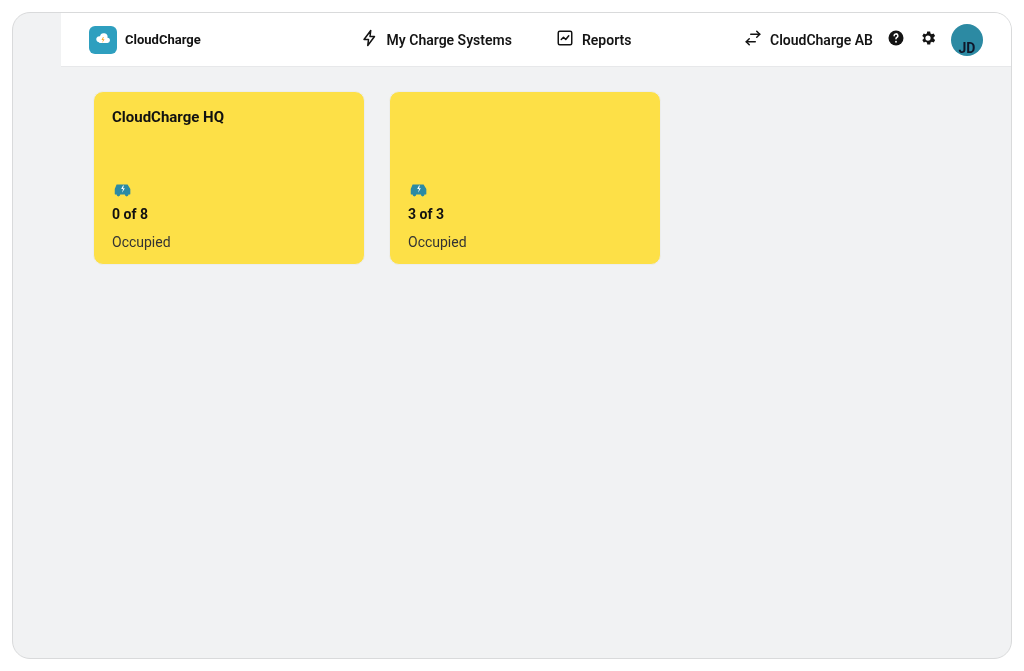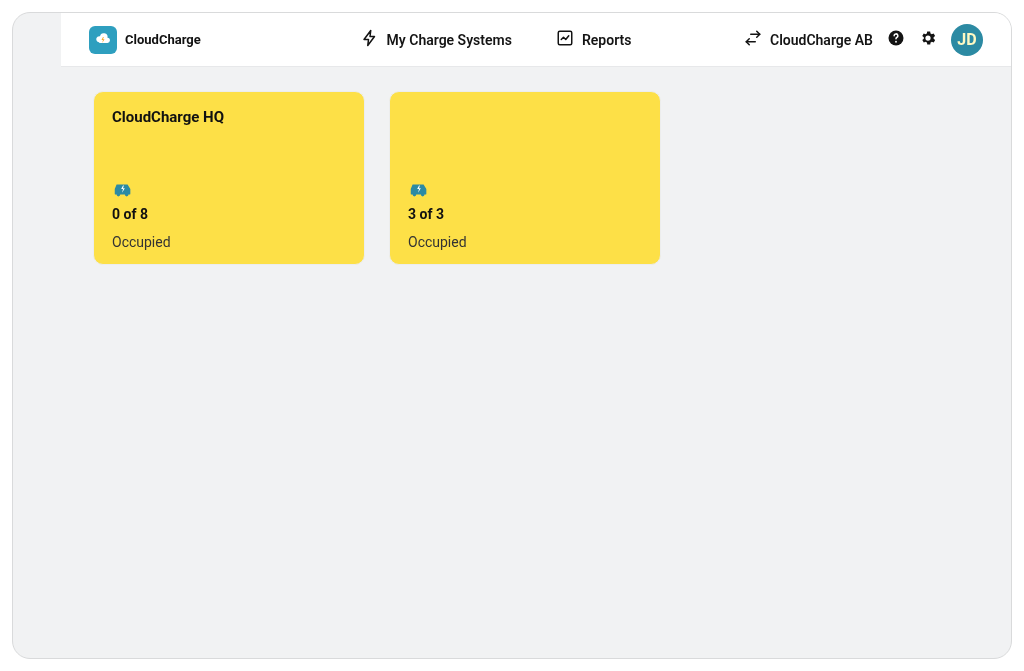--- a/index.html
+++ b/index.html
@@ -86,24 +86,24 @@
   .icon-btn {
     width: 18px; height: 18px;
     display: flex; align-items: center; justify-content: center;
     cursor: pointer;
   }
   .icon-btn svg { width: 18px; height: 18px; }
   .avatar {
     width: 32px; height: 32px;
     border-radius: 50%;
     background: #2c8aa3;
-    color: #fef9c3;
-    font-size: 16px;
-    font-weight: 700;
-    display: flex; align-items: center; justify-content: center;
+    color: #0f172a;
+    font-size: 14px;
+    font-weight: 700;
+    display: flex; align-items: flex-end; justify-content: center;
     cursor: pointer;
   }
   .content {
     flex: 1;
     padding: 24px 32px;
     display: flex;
     gap: 24px;
     align-items: flex-start;
   }
   .card {

